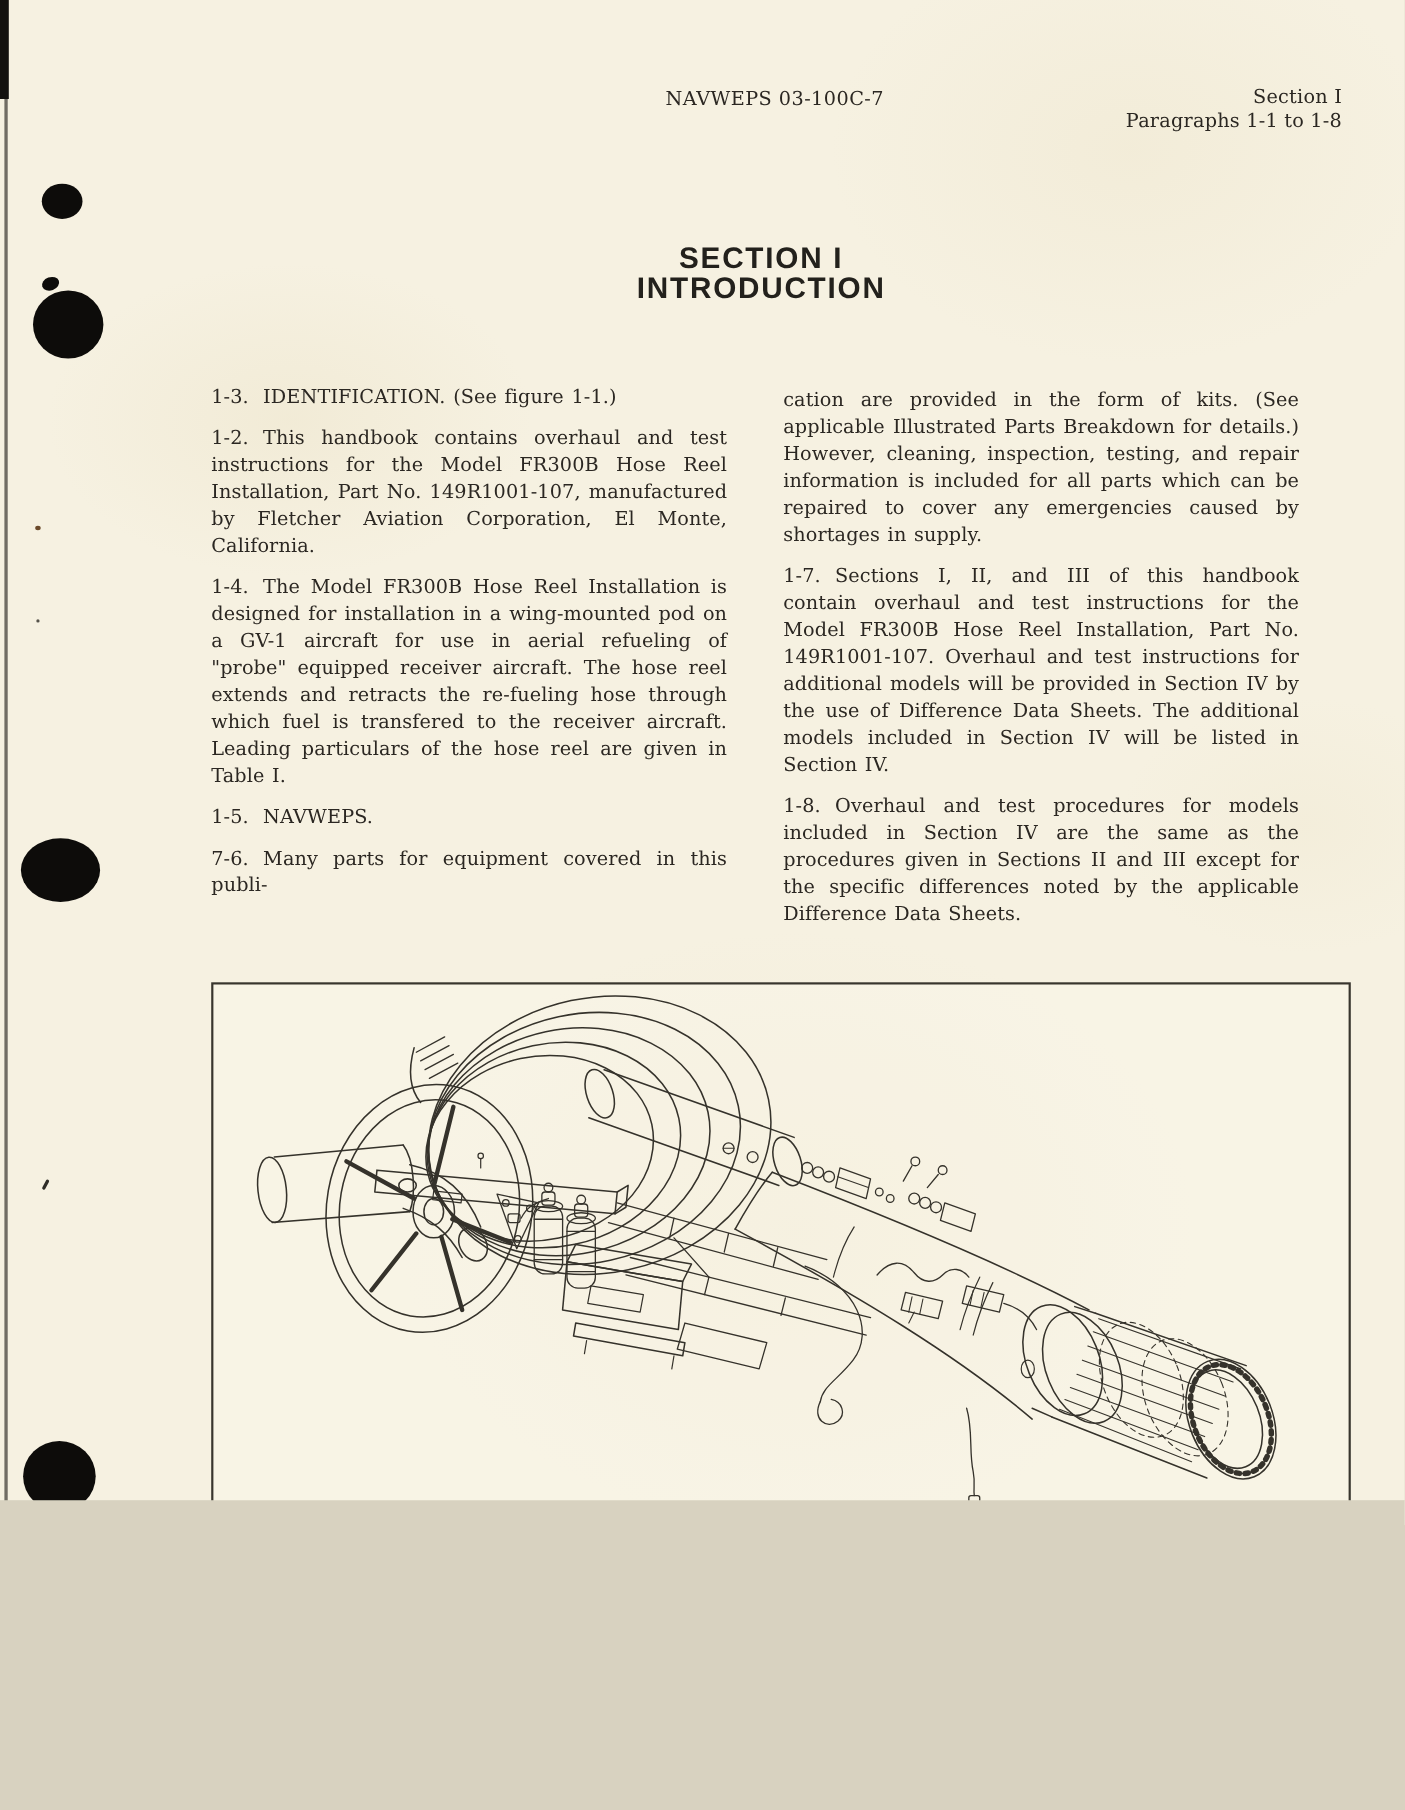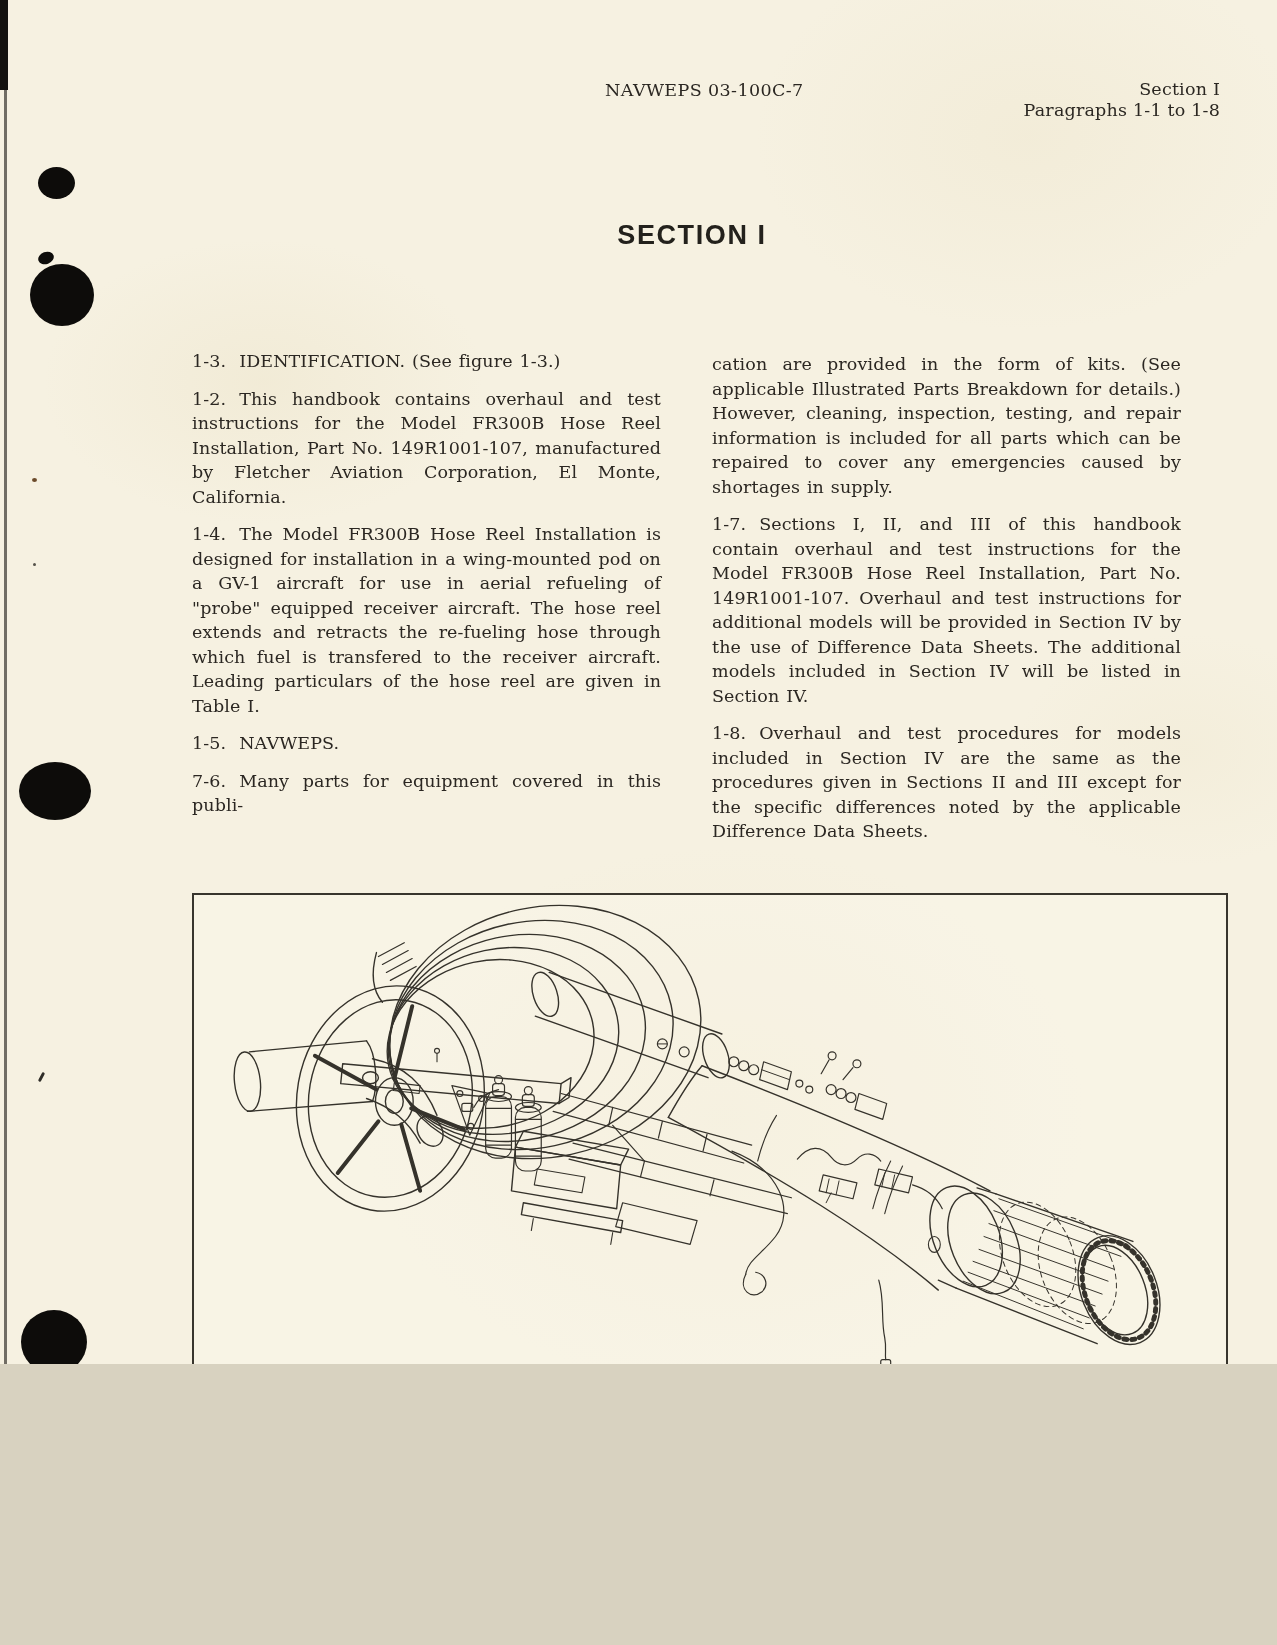--- a/index.html
+++ b/index.html
@@ -81,24 +81,25 @@
   <div class="speck" style="left:990px;top:1556px;width:4px;height:3px;background:#8a8570;"></div>
 
   <div class="hdr-doc">NAVWEPS 03-100C-7</div>
   <div class="hdr-right">
     <div>Section I</div>
     <div>Paragraphs 1-1 to 1-8</div>
   </div>
 
   <div class="title">
     <div>SECTION I</div>
+    <div>INTRODUCTION</div>
   </div>
 
   <div class="body-col col-left">
-    <p class="para"><span class="plabel">1-3.</span><span>IDENTIFICATION. (See figure 1-3.)</span></p>
+    <p class="para"><span class="plabel">1-3.</span><span>IDENTIFICATION. (See figure 1-1.)</span></p>
     <p class="para"><span class="plabel">1-2.</span><span>This handbook contains overhaul and test instructions for the Model FR300B Hose Reel Installation, Part No. 149R1001-107, manufactured by Fletcher Aviation Corporation, El Monte, California.</span></p>
     <p class="para"><span class="plabel">1-4.</span><span>The Model FR300B Hose Reel Installation is designed for installation in a wing-mounted pod on a GV-1 aircraft for use in aerial refueling of "probe" equipped receiver aircraft. The hose reel extends and retracts the re-fueling hose through which fuel is transfered to the receiver aircraft. Leading particulars of the hose reel are given in Table I.</span></p>
     <p class="para"><span class="plabel">1-5.</span><span>NAVWEPS.</span></p>
     <p class="para"><span class="plabel">7-6.</span><span>Many parts for equipment covered in this publi-</span></p>
   </div>
 
   <div class="body-col col-right">
     <p class="para"><span>cation are provided in the form of kits. (See applicable Illustrated Parts Breakdown for details.) However, cleaning, inspection, testing, and repair information is included for all parts which can be repaired to cover any emergencies caused by shortages in supply.</span></p>
     <p class="para"><span class="plabel">1-7.</span><span>Sections I, II, and III of this handbook contain overhaul and test instructions for the Model FR300B Hose Reel Installation, Part No. 149R1001-107. Overhaul and test instructions for additional models will be provided in Section IV by the use of Difference Data Sheets. The additional models included in Section IV will be listed in Section IV.</span></p>
     <p class="para"><span class="plabel">1-8.</span><span>Overhaul and test procedures for models included in Section IV are the same as the procedures given in Sections II and III except for the specific differences noted by the applicable Difference Data Sheets.</span></p>

